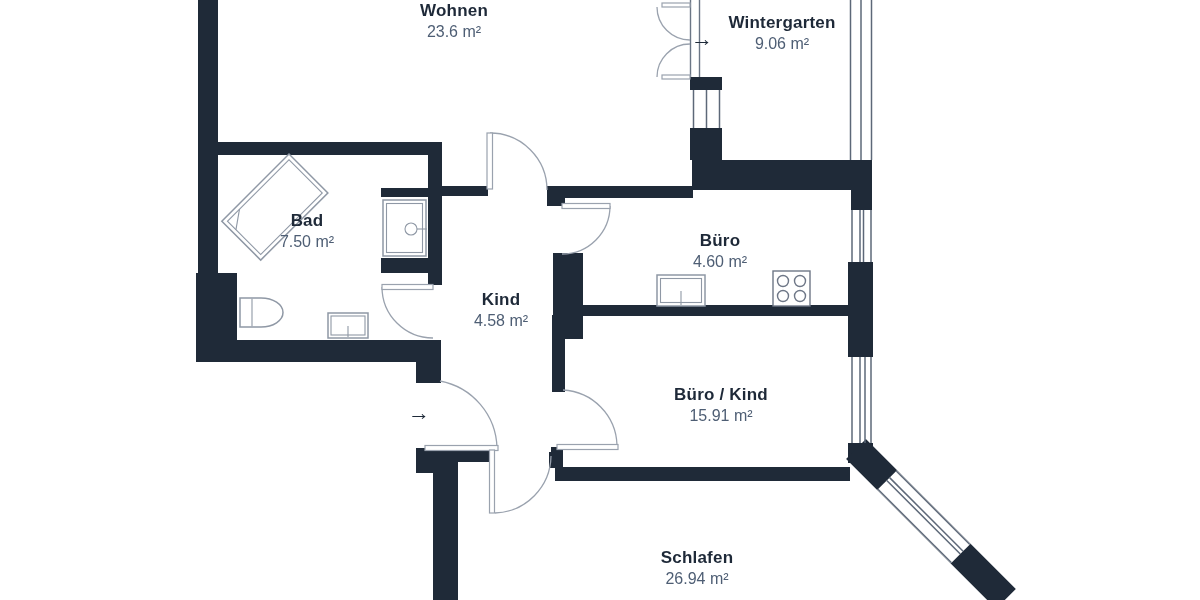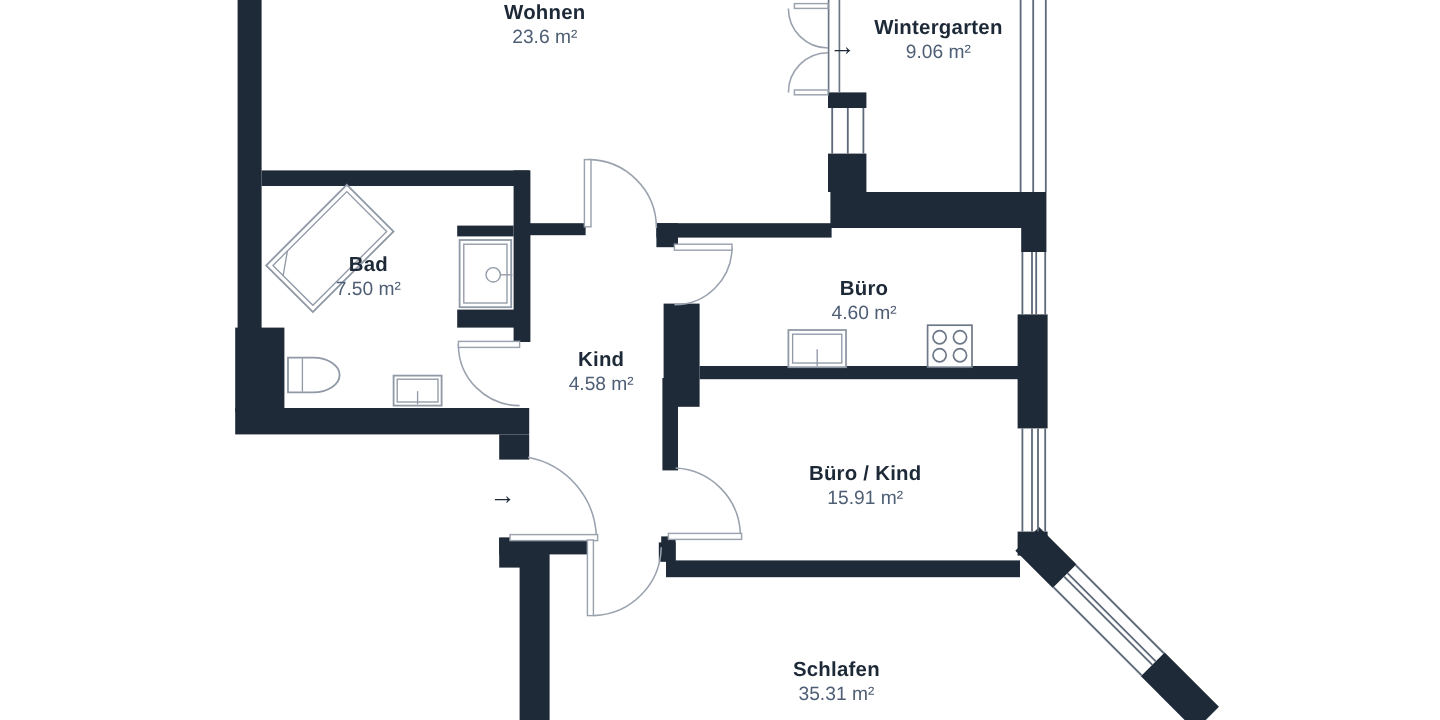--- a/index.html
+++ b/index.html
@@ -197,18 +197,18 @@
   <div class="room-label" style="left:720px;top:231px;">
     <span class="room-name">Büro</span>
     <span class="room-area">4.60 m²</span>
   </div>
   <div class="room-label" style="left:721px;top:370px;margin-top:15px;">
     <span class="room-name">Büro / Kind</span>
     <span class="room-area">15.91 m²</span>
   </div>
   <div class="room-label" style="left:697px;top:548px;">
     <span class="room-name">Schlafen</span>
-    <span class="room-area">35.31 m²</span>
+    <span class="room-area">26.94 m²</span>
   </div>
 
   <span class="arrow" style="left:408px;top:402px;">→</span>
   <span class="arrow" style="left:691px;top:28px;">→</span>
 </div>
 
 </body></html>

